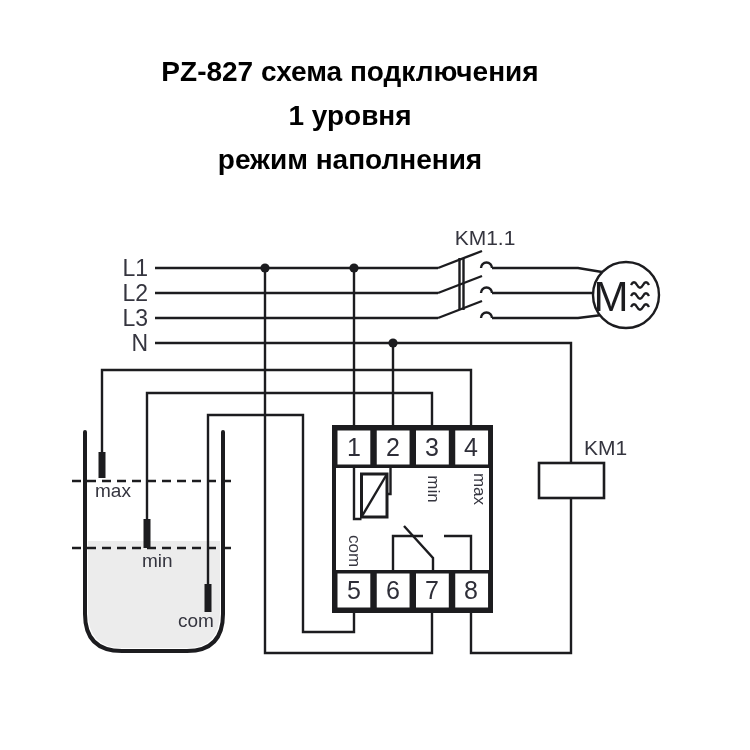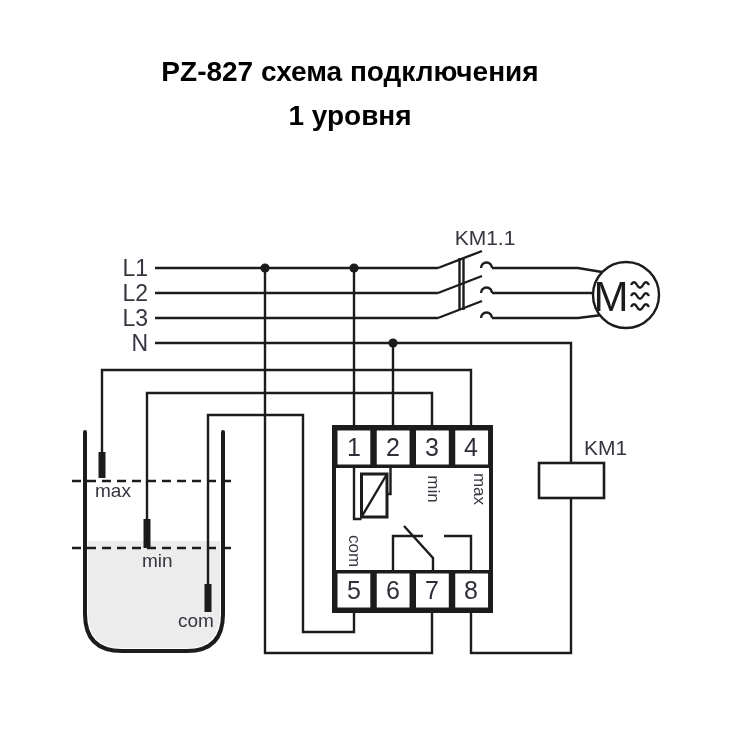--- a/index.html
+++ b/index.html
@@ -19,20 +19,21 @@
   .num{fill:#2e2e38;font-family:"Liberation Sans",sans-serif;font-size:25px;}
 </style>
 </head>
 <body>
 
 <div class="canvas">
 
   <div class="title">
     <div>PZ-827 схема подключения</div>
     <div>1 уровня</div>
+    <div>режим наполнения</div>
   </div>
 
   <svg width="750" height="750" viewBox="0 0 750 750">
 
     <g>
       <path d="M88 541 V612 Q88 648 122 648 H187 Q220 648 220 612 V541 Z" fill="#ececec" stroke="none"></path>
       <path class="wire" d="M72 481 H237" stroke-width="2.2" stroke-dasharray="9 6"></path>
       <path class="wire" d="M72 548 H237" stroke-width="2.2" stroke-dasharray="9 6"></path>
       <path class="thick" d="M85 432 V614 Q85 651 122 651 H187 Q223 651 223 614 V432" stroke-width="4" stroke-linecap="round"></path>
     </g>

